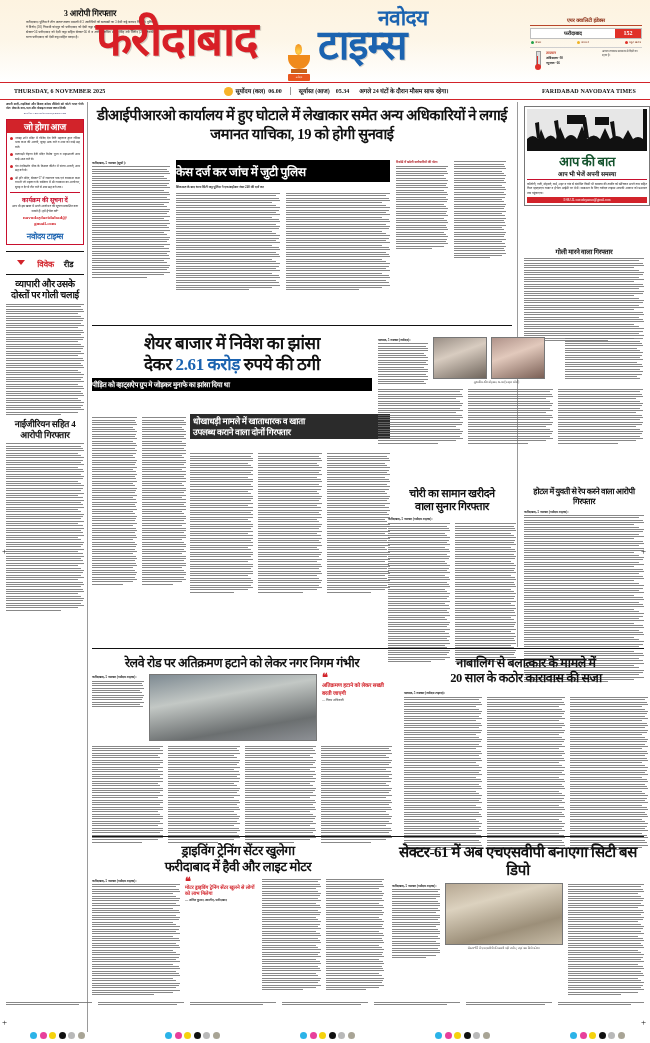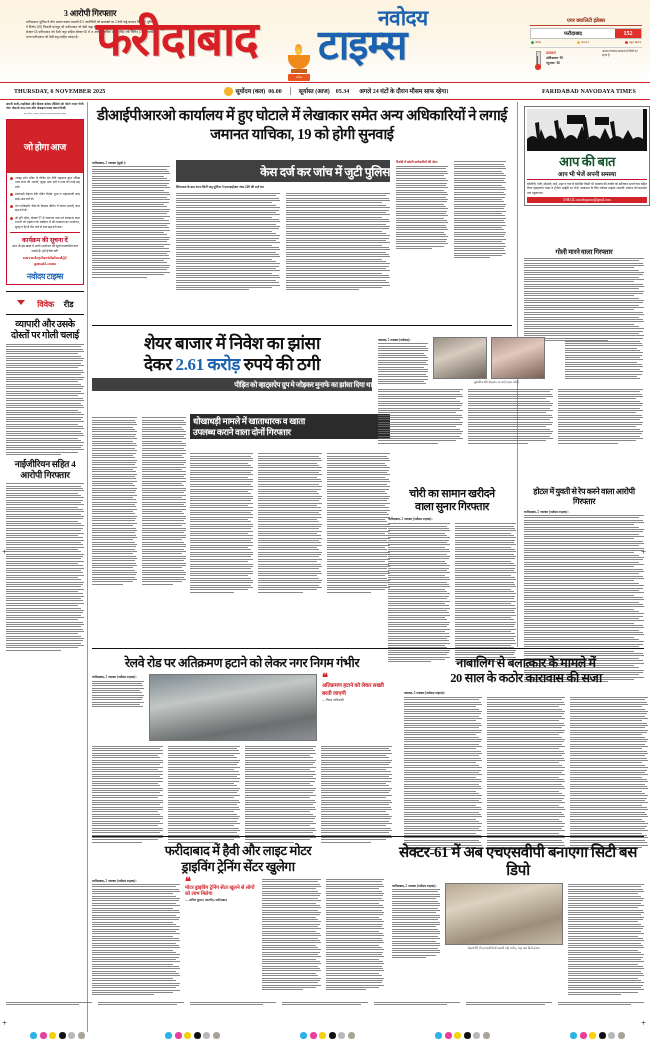--- a/index.html
+++ b/index.html
@@ -77,21 +77,21 @@
 
   
   .col-rule{position:absolute;background:#9a9a9a;width:.6px;}
   .hrule{position:absolute;background:#8d8d8d;height:.6px;}
 
   
   .rail{position:absolute;left:6px;top:102px;width:78px;}
   .railtop{font-size:3.1px;line-height:1.45;text-align:justify;color:#2b2b2b;font-weight:bold;}
   .box-today{border:1.4px solid #c8102e;margin-top:4px;padding:0 0 3px;}
   .box-today .hd{background:#d2232a;color:#fff;font-size:9px;font-weight:bold;
-                 text-align:center;padding:20px 0;letter-spacing:-.3px;}
+                 text-align:center;padding:0 0;letter-spacing:-.3px;}
   .box-today ul{list-style:none;margin:3px 0 0;padding:0 3px;}
   .box-today li{position:relative;padding-left:5px;font-size:3.05px;line-height:1.45;
                 text-align:justify;color:#2a2a2a;margin-bottom:3px;}
   .box-today li:before{content:"";position:absolute;left:0;top:1.2px;width:3px;height:3px;
                        border-radius:50%;background:#d2232a;}
   .box-today .hd2{color:#c8102e;font-size:6.2px;font-weight:bold;text-align:center;
                   border-top:1px solid #c8102e;margin:3px 3px 0;padding-top:2px;}
   .box-today .sub{font-size:3.1px;line-height:1.45;text-align:center;padding:0 3px;color:#2a2a2a;}
   .box-today .mail{display:block;text-align:center;font-size:5px;color:#d2232a;
                    font-weight:bold;margin-top:2px;line-height:1.25;}
@@ -104,21 +104,21 @@
   .vivek .tri{display:inline-block;width:0;height:0;border-left:4px solid transparent;
               border-right:4px solid transparent;border-top:5px solid #d2232a;
               vertical-align:middle;margin-right:3px;}
   .rail h3{margin:4px 0 3px;font-size:9.5px;line-height:1.18;text-align:center;
            font-weight:bold;color:#111;letter-spacing:-.3px;}
 
   
   .lead-hd{position:absolute;left:92px;top:106px;width:420px;
            font-size:14.6px;line-height:1.3;font-weight:bold;text-align:center;
            color:#111;letter-spacing:-.4px;}
-  .redbanner{background:#404040;color:#fff;font-weight:bold;text-align:right;
+  .redbanner{background:#000000;color:#fff;font-weight:bold;text-align:left;
              letter-spacing:-.3px;}
   .blkbanner{background:#2b2b2b;color:#fff;font-weight:bold;text-align:center;}
 
   .hd-big{font-weight:bold;text-align:center;color:#111;letter-spacing:-.4px;line-height:1.22;}
 
   .photo{background:linear-gradient(145deg,#8d8d8d,#c9c9c9 45%,#7f7f7f);border:.6px solid #777;}
   .cap{font-size:3px;color:#333;text-align:center;margin-top:1px;}
 
   
   .quote{font-size:5.4px;color:#d2232a;font-weight:bold;}
@@ -1782,22 +1782,22 @@
           <i class="s1"></i>
           <i class="s4"></i>
           <i class="s6"></i>
       </div>
     </div>
   </div>
 
   <div class="hrule" style="left:92px;top:836px;width:552px;height:1.2px;background:#111"></div>
 
   <div style="position:absolute;left:92px;top:843px;width:292px">
+    <div class="hd-big" style="font-size:13px">ड्राइविंग ट्रेनिंग सेंटर खुलेगा</div>
     <div class="hd-big" style="font-size:13px">फरीदाबाद में हैवी और लाइट मोटर</div>
-    <div class="hd-big" style="font-size:13px">ड्राइविंग ट्रेनिंग सेंटर खुलेगा</div>
     <div style="display:flex;gap:5px;margin-top:3px">
       <div style="width:88px">
         <div class="byline">फरीदाबाद, 5 नवम्बर (नवोदय टाइम्स):</div>
         <div class="tiny lines dense">
           <i class="s1"></i>
             <i class="s2"></i>
             <i class="s3"></i>
             <i class="s1"></i>
             <i class="s4"></i>
             <i class="s2"></i>

